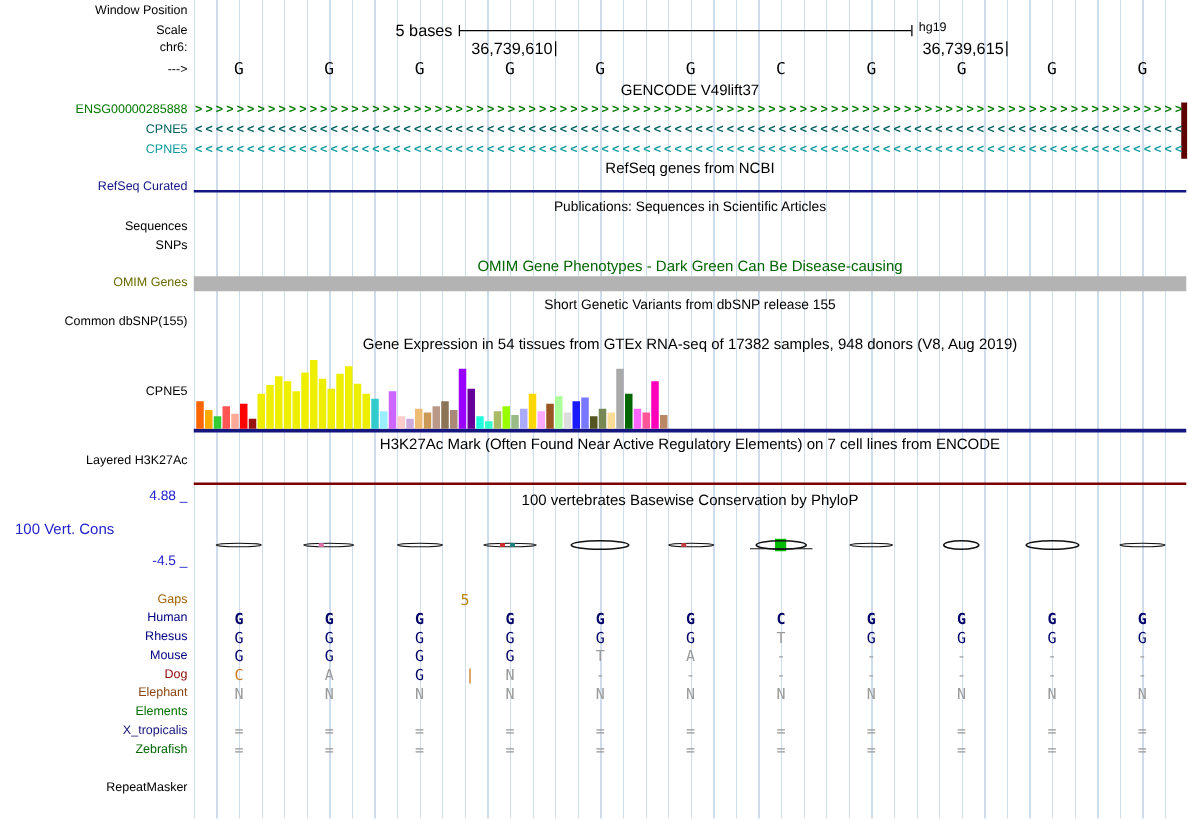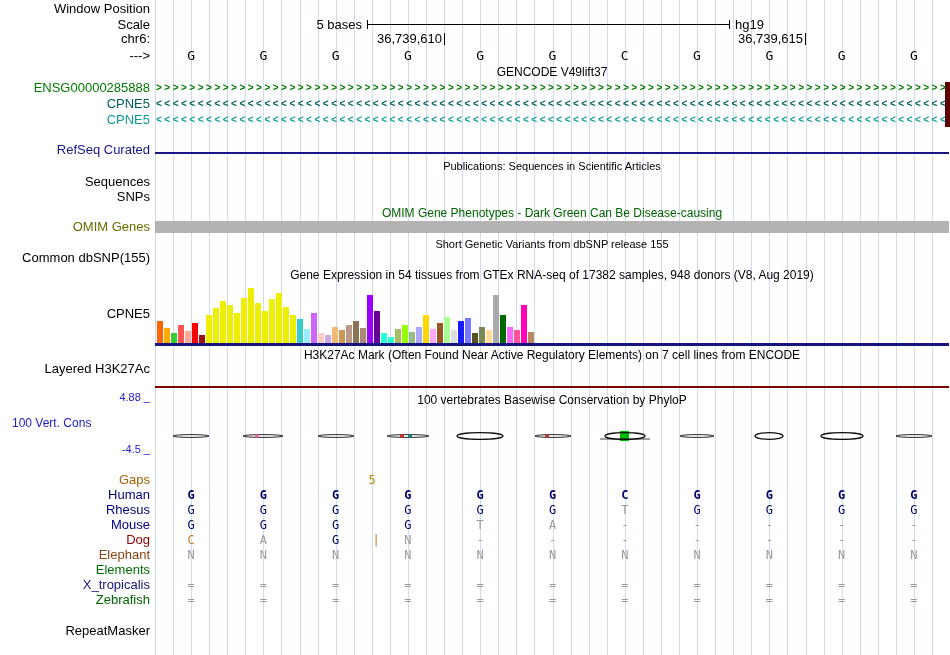--- a/index.html
+++ b/index.html
@@ -1,25 +1,25 @@
 <!DOCTYPE html>
 <html><head>
 <meta charset="utf-8">
 <style>
   html,body{margin:0;padding:0;background:#fff}
   #browser{position:relative;width:950px;height:655px;background:#fff;overflow:hidden;
            font-family:"Liberation Sans",sans-serif;font-size:12px;color:#000}
   .grid{position:absolute;left:155px;top:0;width:794px;height:655px;
         background:repeating-linear-gradient(to right,#CFDCEC 0,#CFDCEC 1px,transparent 1px,transparent 18.07px)}
-  .lbl{position:absolute;left:0;width:150px;text-align:right;white-space:nowrap;line-height:13px;font-size:13px}
+  .lbl{position:absolute;left:0;width:150px;text-align:right;white-space:nowrap;line-height:13px;font-size:10px}
   .lbl-left{position:absolute;left:12px;text-align:left;white-space:nowrap;line-height:13px;font-size:12px}
   .ttl{position:absolute;left:156px;width:792px;text-align:center;white-space:nowrap;line-height:13px;font-size:12px}
   .hline{position:absolute;left:155px;width:794px}
   .f11{font-size:11px}
-  .f13{font-size:13px}
+  .f13{font-size:10px}
   .hdr{display:flex;justify-content:center;gap:14px;font-size:13px}
   .baseletter{position:absolute;width:20px;text-align:center;font-family:"DejaVu Sans Mono",monospace;font-size:13px;line-height:14px}
   .generow{position:absolute;left:156px;width:792px;height:13px;overflow:hidden;font-size:10px;
            letter-spacing:2.5px;line-height:12px;font-weight:bold;white-space:nowrap}
   .gtexbar{position:absolute;width:6px}
   .mzcell{position:absolute;width:16px;text-align:center;font-family:"DejaVu Sans Mono",monospace;font-size:12px;line-height:15px}
   .tick{position:absolute;width:1px;height:12px;background:#000}
   .coordnum{position:absolute;width:80px;text-align:right;font-size:13px;white-space:nowrap}
   .scale-bracket{position:absolute;left:367px;top:20px;width:361px;height:9px;border-left:1px solid #000;border-right:1px solid #000}
   .scale-bracket::after{content:"";position:absolute;left:0;right:0;top:4px;border-top:1px solid #000}
@@ -42,20 +42,21 @@
   <div class="coordnum" style="left:362px;top:31px">36,739,610</div>
   <div class="tick" style="left:444px;top:33px"></div>
   <div class="coordnum" style="left:723px;top:31px">36,739,615</div>
   <div class="tick" style="left:805px;top:33px"></div>
 
   <div class="lbl" style="top:49px">---&gt;</div>
 
   <div class="ttl" style="top:66px">GENCODE V49lift37</div>
   <div style="position:absolute;left:945px;top:82px;width:5px;height:45px;background:#5C0000"></div>
 
+  <div class="ttl" style="top:128px">RefSeq genes from NCBI</div>
   <div class="lbl" style="top:143px;color:#151586">RefSeq Curated</div>
   <div class="hline" style="top:152px;height:2px;background:#151586"></div>
 
   <div class="ttl f11" style="top:160px">Publications: Sequences in Scientific Articles</div>
   <div class="lbl" style="top:175px">Sequences</div>
   <div class="lbl" style="top:190px">SNPs</div>
 
   <div class="ttl" style="top:207px;color:#006400">OMIM Gene Phenotypes - Dark Green Can Be Disease-causing</div>
   <div class="hline" style="top:221px;height:12px;background:#B3B3B3"></div>
   <div class="lbl" style="top:220px;color:#6B6B00">OMIM Genes</div>

